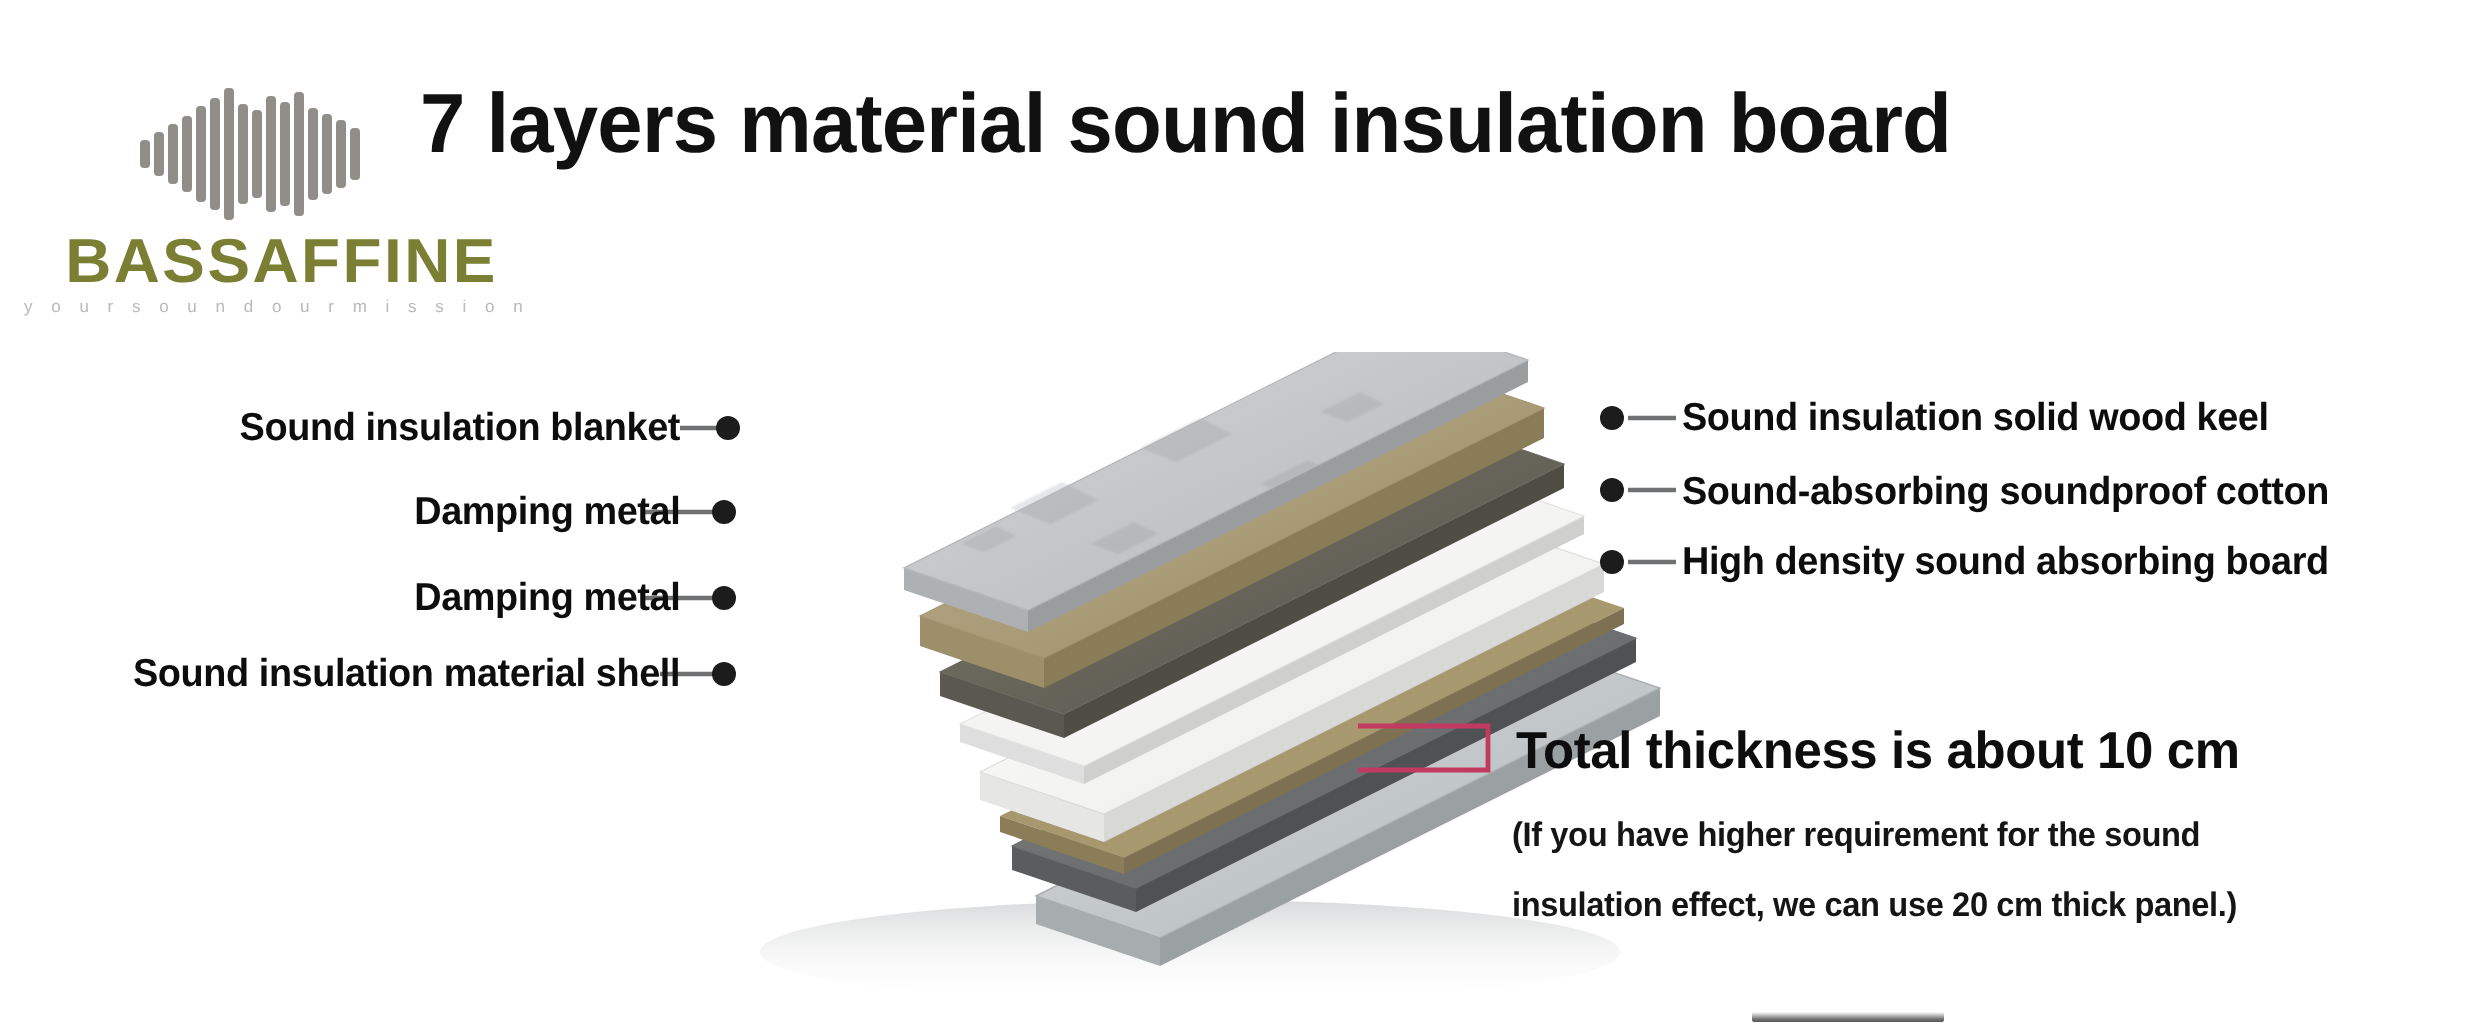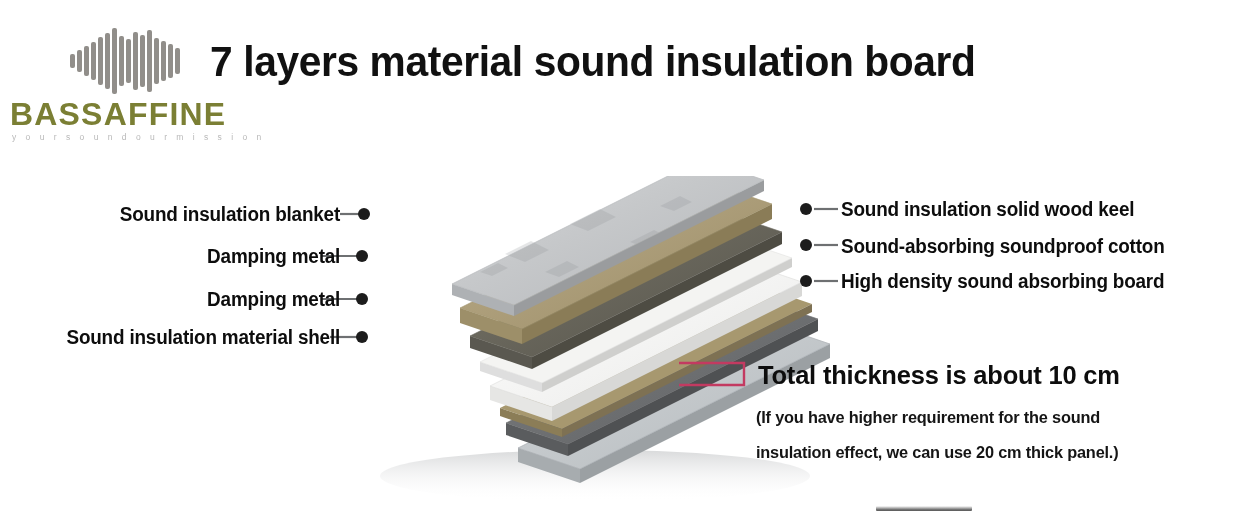--- a/index.html
+++ b/index.html
@@ -14,23 +14,24 @@
     background: #ffffff;
     overflow: hidden;
     font-family: "Liberation Sans", sans-serif;
     -webkit-font-smoothing: antialiased;
   }
 
   
   #logo-block {
     position: absolute;
     left: 6px;
-    top: 12px;
+    top: 28px;
     width: 240px;
     height: 125px;
+    text-align: right;
   }
   #logo-wave {
     position: absolute;
     left: 62px;
     top: 14px;
     width: 115px;
     height: 70px;
   }
   #logo-wordmark {
     position: absolute;

